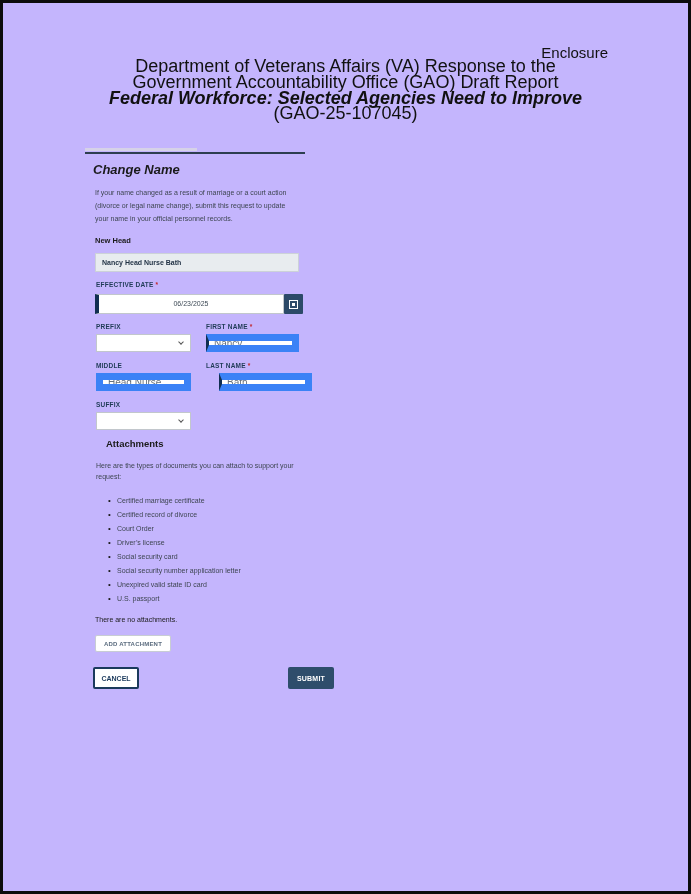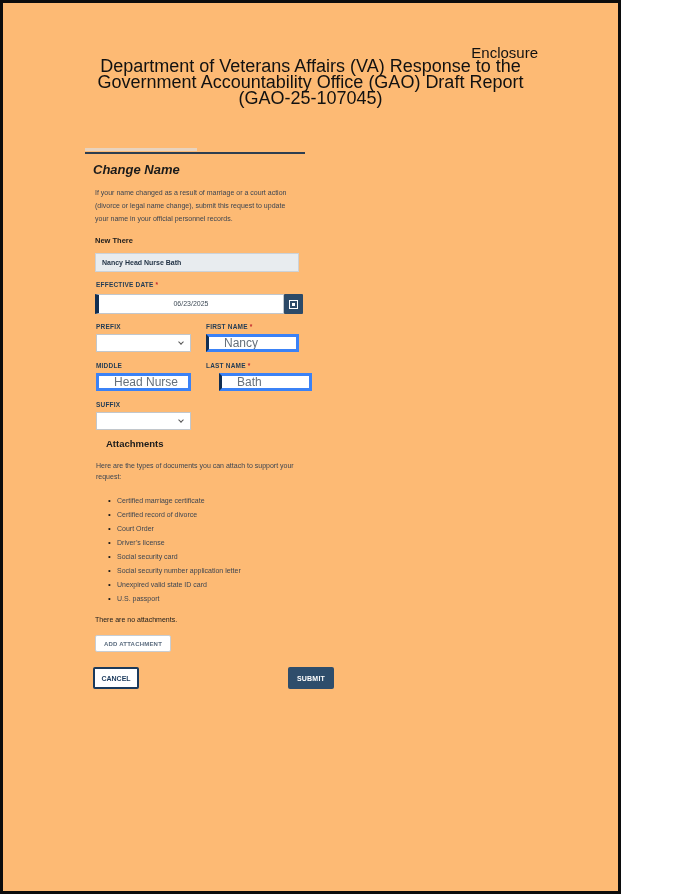--- a/index.html
+++ b/index.html
@@ -1,19 +1,19 @@
 <!DOCTYPE html>
 <html><head>
 <meta charset="utf-8">
 <style>
   * { margin:0; padding:0; box-sizing:border-box; }
   html,body { background:#ffffff; }
   body { font-family:"Liberation Sans", sans-serif; }
   .page {
-    position:relative; width:621px; height:894px; background:#fdba74;
+    position:relative; width:691px; height:894px; background:#c4b5fd;
     border:3px solid #0c0c0c; overflow:hidden;
   }
   
   .enclosure { position:absolute; top:41px; right:80px; font-size:15px; color:#111; }
   .doc-title { position:absolute; top:56px; left:0; width:100%; text-align:center; color:#111; }
   .doc-title div { font-size:18px; line-height:15.8px; }
   .doc-title .bi { font-weight:bold; font-style:italic; }
   .after-text { position:absolute; top:711px; left:82px; font-size:15px; color:#111; }
 
   
@@ -24,22 +24,22 @@
   .intro { position:absolute; left:10px; top:39px; width:204px; font-size:7px; line-height:13px; color:#3d4551; }
   .new-name-label { position:absolute; left:10px; top:89px; font-size:7.5px; font-weight:bold; color:#1b1b1b; }
   .new-name-box {
     position:absolute; left:10px; top:106px; width:204px; height:19px;
     background:#e8ecef; border:1px solid #ccd2d8; font-size:7px; font-weight:bold;
     color:#1f3043; line-height:17px; padding-left:6px;
   }
   .fld-label { position:absolute; font-size:6.5px; font-weight:bold; letter-spacing:.2px; color:#1f3b56; }
   .req { color:#c1272d; margin-left:2px; }
   .txt-input {
-    position:absolute; height:18px; border:3px solid #3b82f6; background:#fff;
-    font-family:"Liberation Sans", sans-serif; font-size:12px; color:#66707a; padding-left:15px;
+    position:absolute; height:18px; border:7px solid #3b82f6; background:#fff;
+    font-family:"Liberation Sans", sans-serif; font-size:10px; color:#66707a; padding-left:5px;
   }
   .accent-left { border-left:3px solid #112e51; }
   .date-wrap { position:absolute; left:10px; top:147px; width:208px; height:20px; }
   .date-input {
     position:absolute; left:0; top:0; width:189px; height:20px; border:1px solid #c2c7cc;
     border-left:4px solid #112e51; font-size:7px; color:#3f4b57; text-align:center; line-height:18px; background:#fff;
   }
   .cal-btn {
     position:absolute; left:189px; top:0; width:19px; height:20px; background:#2c4a68;
     border:none; border-radius:1px; cursor:pointer; display:flex; align-items:center; justify-content:center;
@@ -76,31 +76,32 @@
 </head>
 <body>
 
 <div class="page">
 
   <div class="enclosure">Enclosure</div>
 
   <div class="doc-title">
     <div>Department of Veterans Affairs (VA) Response to the</div>
     <div>Government Accountability Office (GAO) Draft Report</div>
+    <div class="bi">Federal Workforce: Selected Agencies Need to Improve</div>
     <div>(GAO-25-107045)</div>
   </div>
 
   <div class="form-shot">
     <div class="ghost-bar"></div>
     <div class="divider"></div>
 
     <div class="form-heading">Change Name</div>
     <div class="intro">If your name changed as a result of marriage or a court action (divorce or legal name change), submit this request to update your name in your official personnel records.</div>
 
-    <div class="new-name-label">New There</div>
+    <div class="new-name-label">New Head</div>
     <div class="new-name-box">Nancy Head Nurse Bath</div>
 
     <div class="fld-label" style="left:11px; top:134px;">
       <span>EFFECTIVE DATE</span><span class="req">*</span>
     </div>
     <div class="date-wrap">
       <div class="date-input">06/23/2025</div>
       <button class="cal-btn">
         <span class="cal-icon"></span>
       </button>

